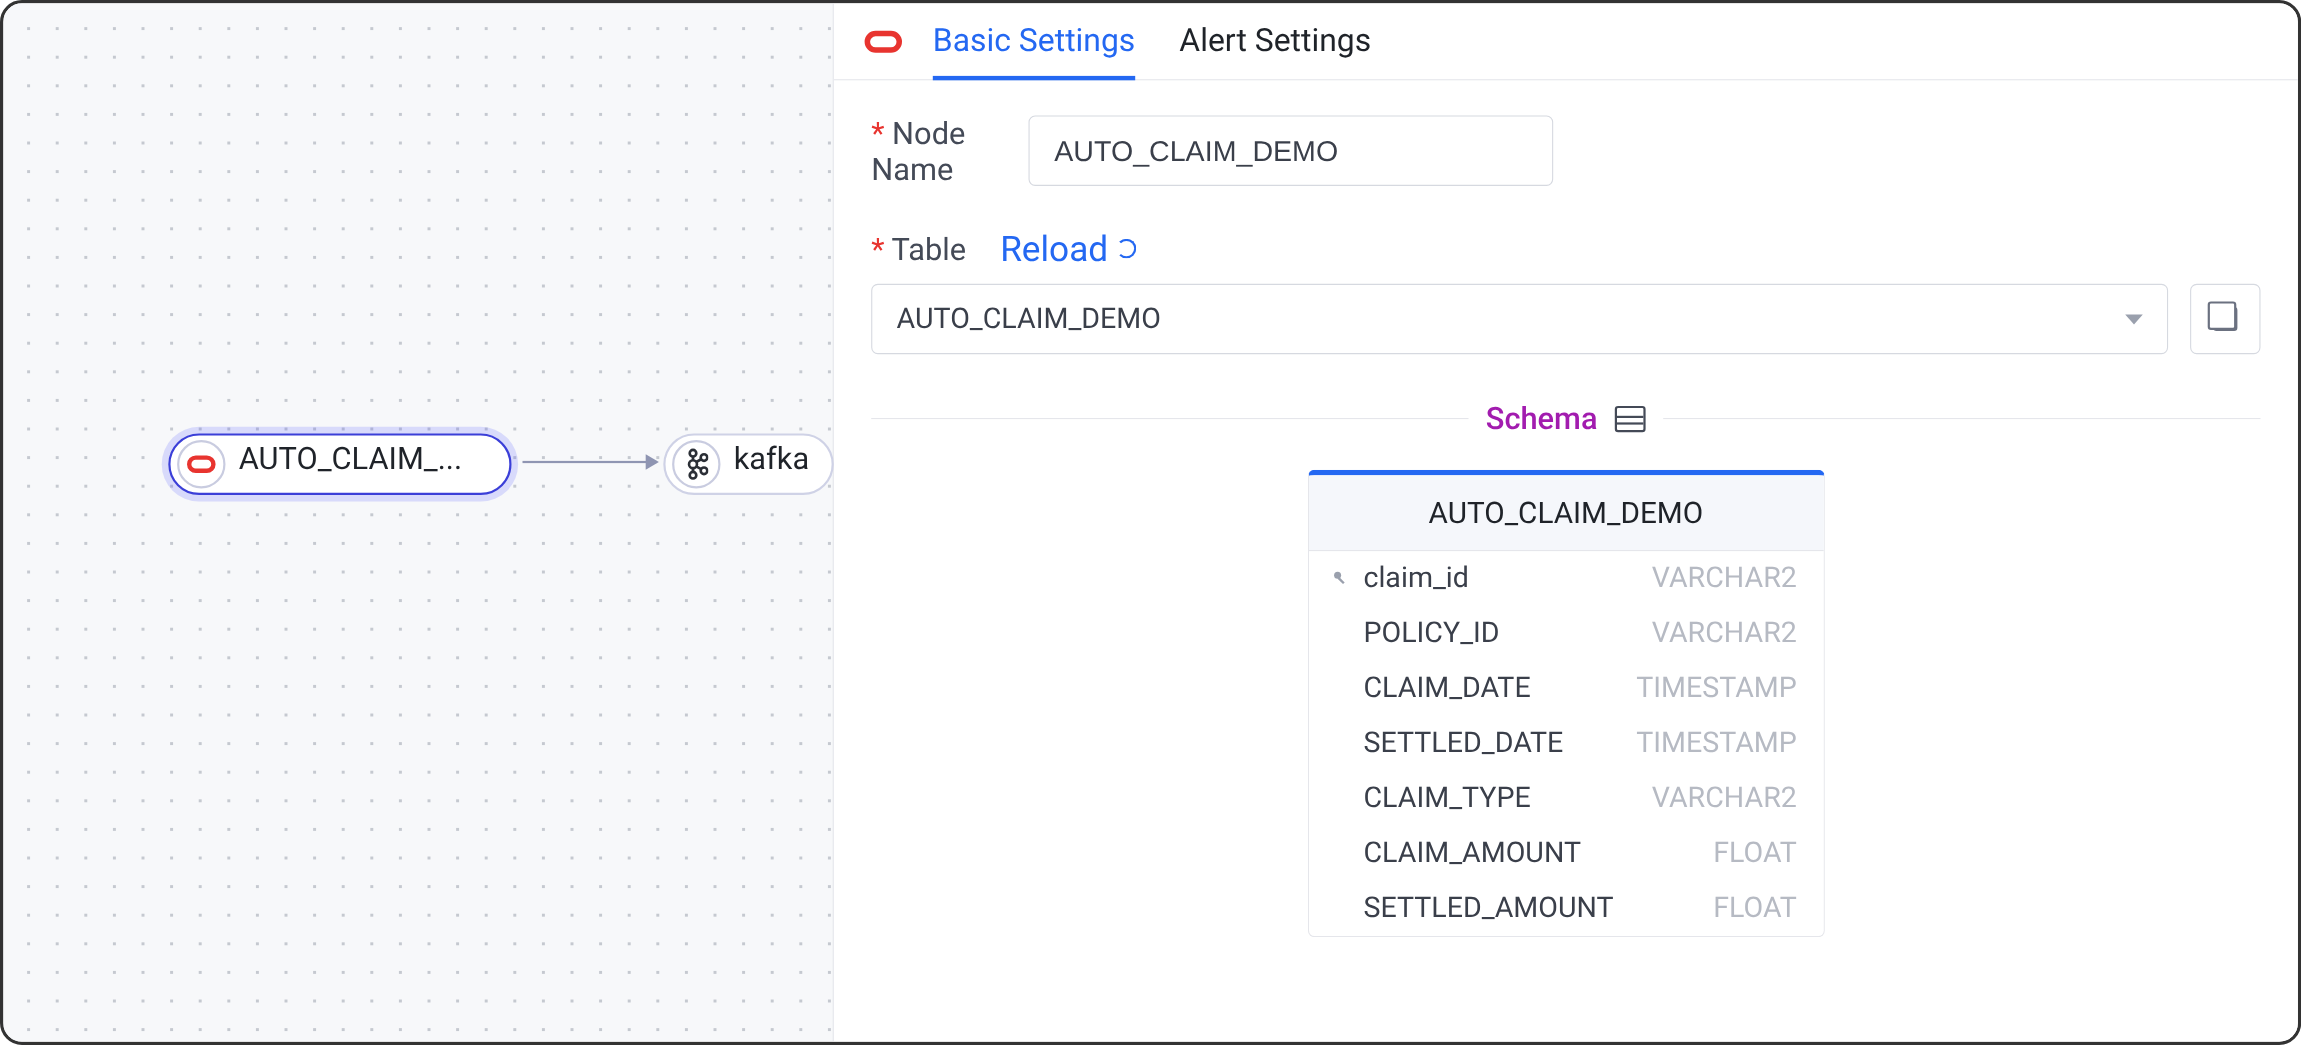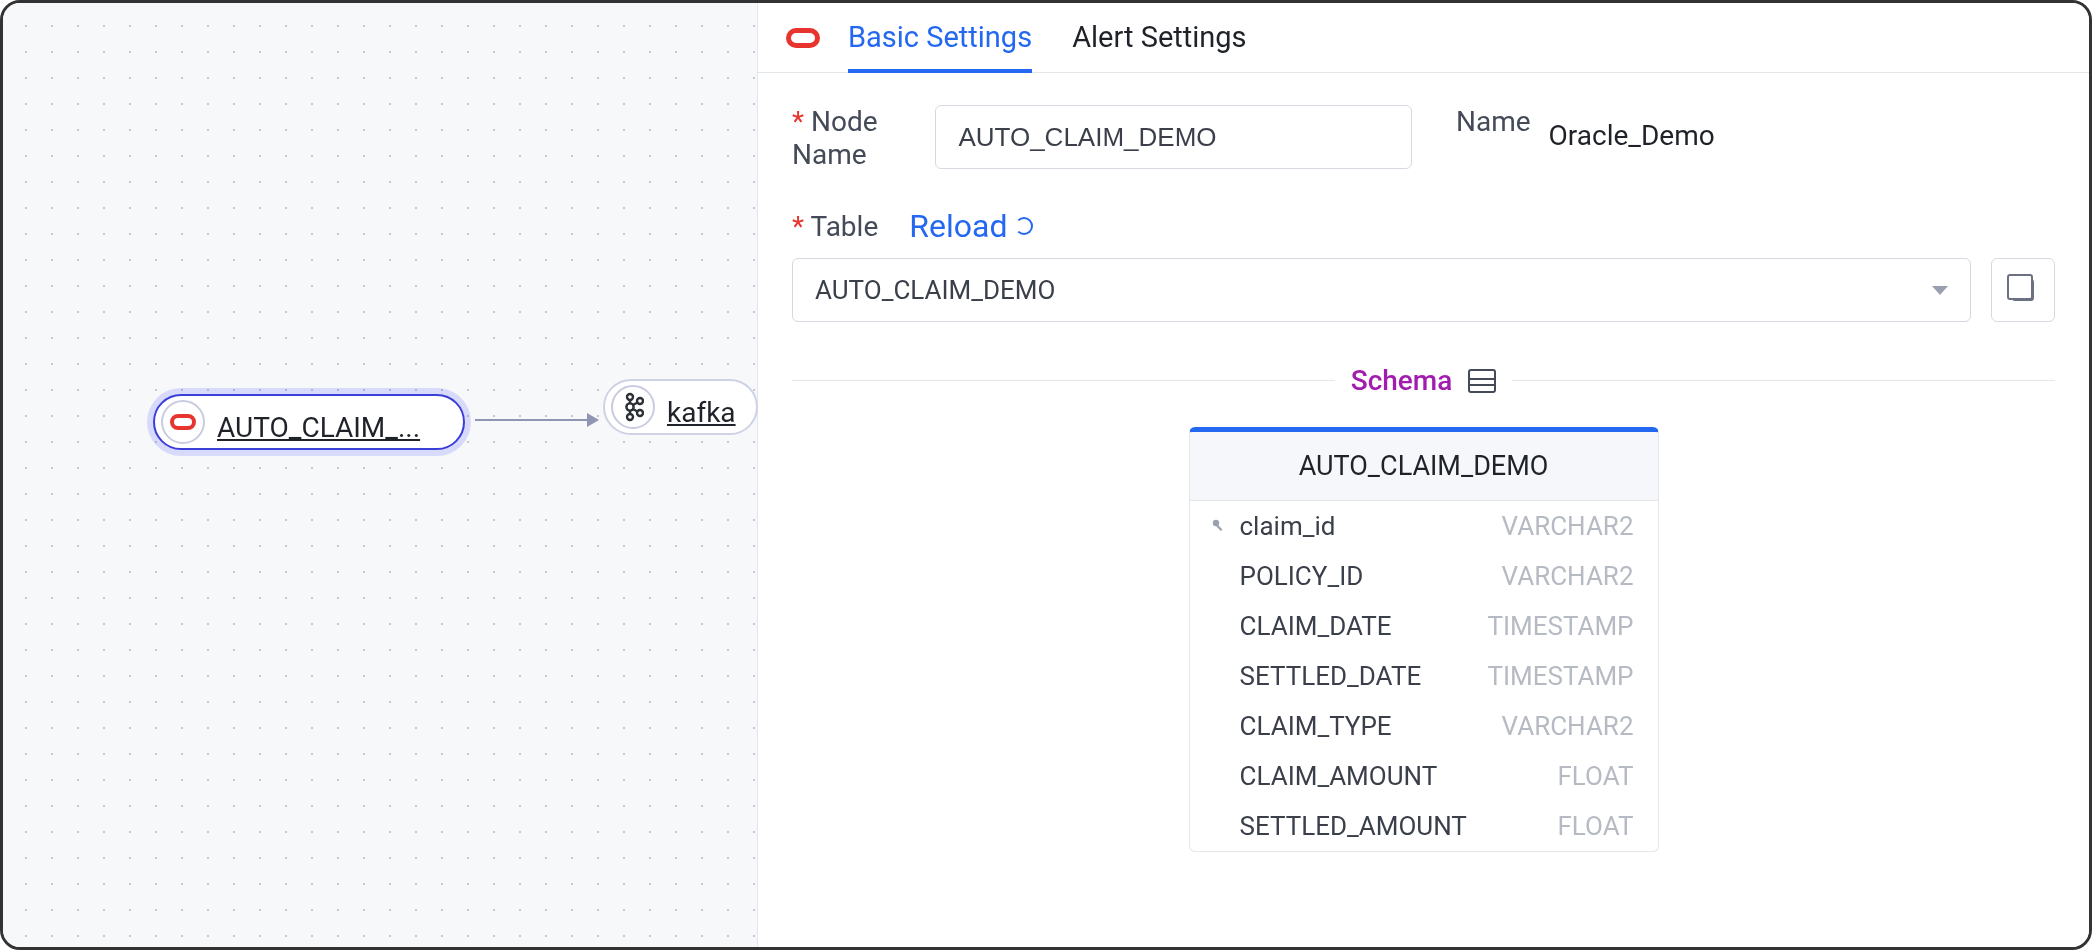--- a/index.html
+++ b/index.html
@@ -23,27 +23,26 @@
       background-color: #f7f8fa;
       background-image: radial-gradient(#c5c9d0 1.5px, transparent 1.5px);
       background-size: 26px 26px;
       background-position: 10px 10px;
       border-right: 1px solid #e5e6eb;
     }
 
     .node {
       position: absolute;
       display: flex;
-      align-items: flex-end;
+      align-items: flex-start;
       background: #fff;
       border: 2px solid #3b3fd8;
       border-radius: 30px;
       padding: 4px 6px;
       box-shadow: 0 0 0 6px rgba(78, 84, 255, 0.18);
-      text-decoration: underline;
     }
     .node.secondary {
       border-color: #cfd2e6;
       box-shadow: none;
     }
     .node-icon {
       width: 44px;
       height: 44px;
       border-radius: 50%;
       border: 2px solid #c9cce0;
@@ -54,21 +53,21 @@
       background: #fff;
     }
     .node-label {
       font-size: 28px;
       color: #1f2329;
       padding: 0 14px 0 12px;
       white-space: nowrap;
     }
 
     .node-a { top: 391px; left: 150px; width: 312px; }
-    .node-b { top: 376px; left: 600px; }
+    .node-b { top: 391px; left: 600px; }
 
     .edge {
       position: absolute;
       top: 416px;
       left: 472px;
       width: 122px;
       height: 2px;
       background: #8f95b2;
     }
     .edge::after {
@@ -289,24 +288,20 @@
       <span class="tab">Alert Settings</span>
     </div>
 
     <div class="form">
 
       <div class="row">
         <div class="field node-name">
           <span class="label req">Node Name</span>
           <input type="text" class="input" value="AUTO_CLAIM_DEMO" style="">
         </div>
-        <div class="field name">
-          <span class="label">Name</span>
-          <span class="static-value">Oracle_Demo</span>
-        </div>
       </div>
 
       <div class="table-row-label">
         <span class="label req">Table</span>
         <span class="reload">
           <span>Reload</span>
           <span class="reload-ico"></span>
         </span>
       </div>
 

